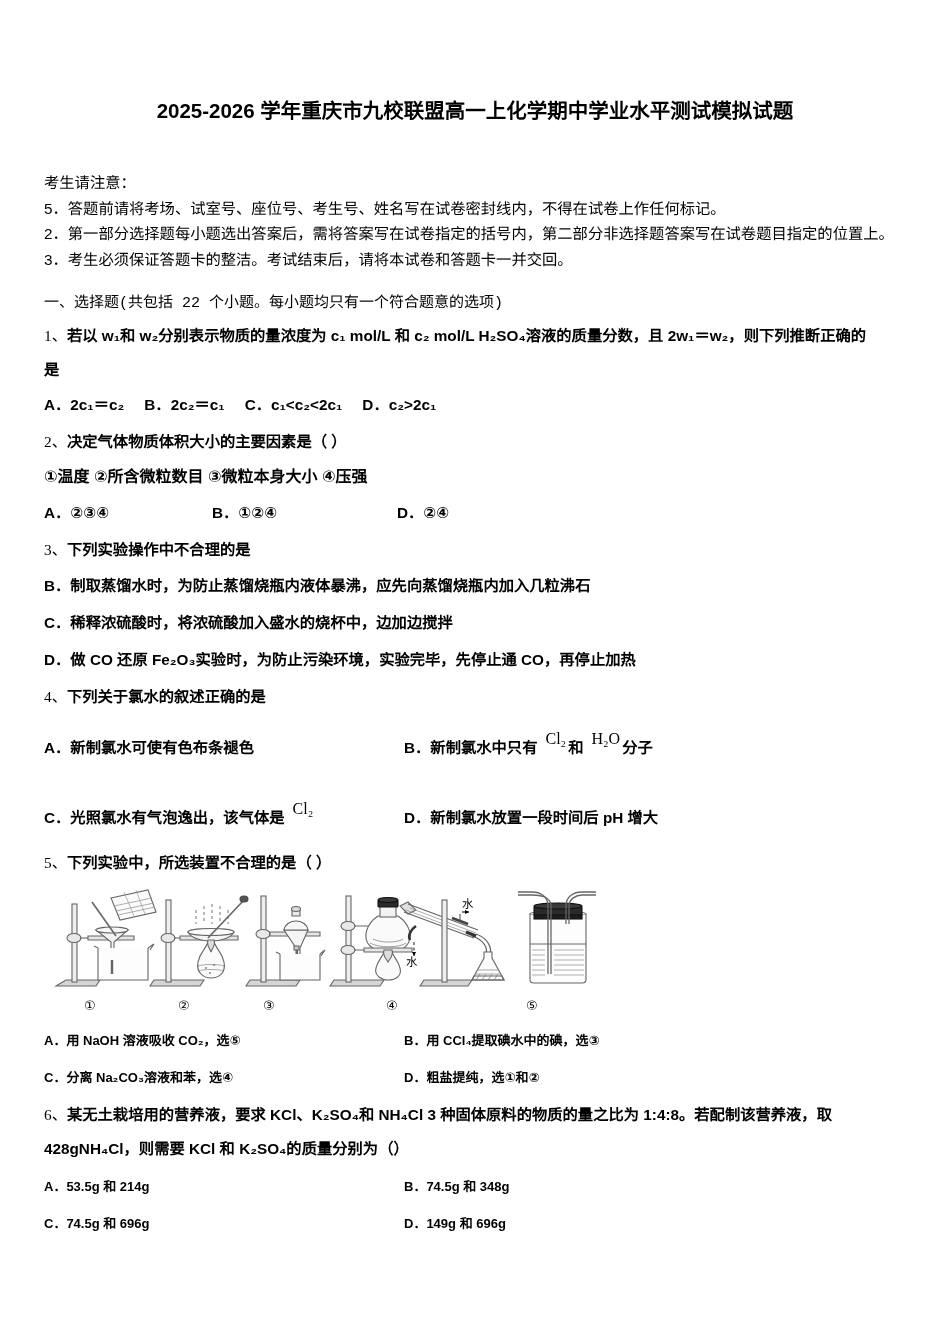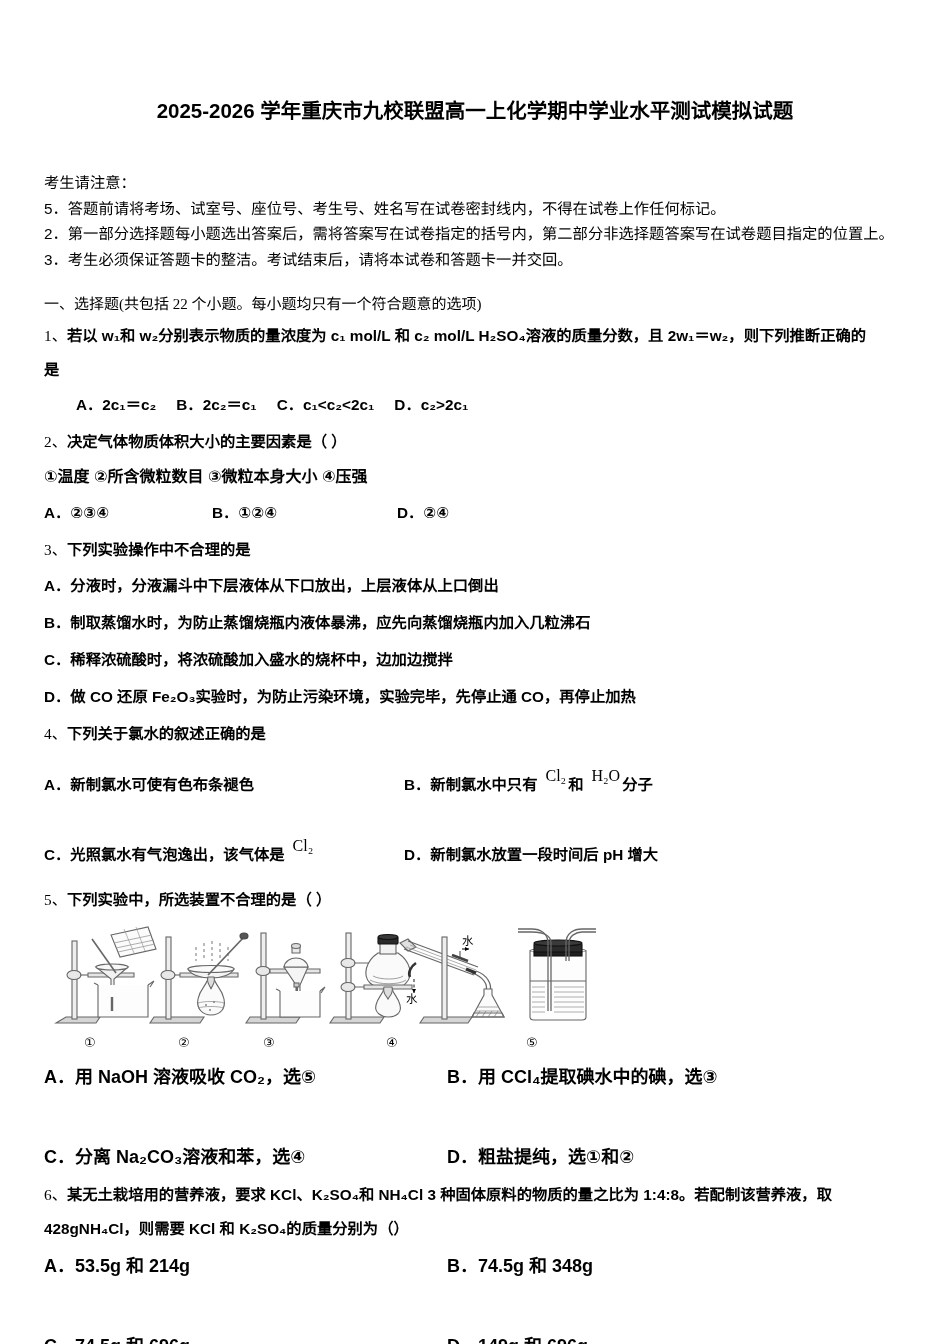--- a/index.html
+++ b/index.html
@@ -47,21 +47,21 @@
     font-family: "Liberation Sans", "DejaVu Sans", sans-serif;
     font-size: 15.3px;
     line-height: 25.5px;
     margin-bottom: 2px;
   }
   .notice-block .line { white-space: normal; }
   .notice-head { margin-bottom: 0px; margin-top: 44px; }
 
   
   .section-head {
-    font-family: Liberation Serif, serif;
+    font-family: Liberation Mono, monospace;
     font-size: 15px;
     line-height: 26px;
     margin-top: 19px;
   }
 
   
   .q {
     margin-top: 2px;
   }
   .q-stem {
@@ -80,21 +80,20 @@
     font-family: "Liberation Serif", "DejaVu Serif", serif;
     font-weight: normal;
   }
 
   .opts-inline {
     font-family: "Liberation Sans", "DejaVu Sans", sans-serif;
     font-size: 15.3px;
     font-weight: bold;
     line-height: 36px;
     white-space: nowrap;
-    margin-left: 32px;
   }
   .opts-inline .op { margin-right: 20px; }
 
   .opts-grid {
     display: grid;
     grid-template-columns: 360px 1fr;
     font-family: "Liberation Sans", "DejaVu Sans", sans-serif;
     font-size: 15.3px;
     font-weight: bold;
     line-height: 36px;
@@ -146,25 +145,24 @@
     position: absolute;
     font-family: "Liberation Sans", "DejaVu Sans", sans-serif;
     font-size: 13px;
     top: 0;
   }
 
   .answers-two {
     display: grid;
     grid-template-columns: 360px 1fr;
     font-family: "Liberation Sans", "DejaVu Sans", sans-serif;
-    font-size: 18px;
+    font-size: 13px;
     font-weight: bold;
     line-height: 37px;
     margin-top: 2px;
-    gap: 43px;
   }
 </style>
 </head>
 <body>
 
 <div class="page">
 <div class="content">
 
   <div class="doc-title">2025-2026 学年重庆市九校联盟高一上化学期中学业水平测试模拟试题</div>
 
@@ -191,21 +189,20 @@
     <div class="opts-grid wide4">
       <span><span class="optlabel">A．</span><span>②③④</span></span>
       <span><span class="optlabel">B．</span><span>①②④</span></span>
       <span><span class="optlabel">D．</span><span>②④</span></span>
     </div>
   </div>
 
   <div class="q">
     <div class="q-stem"><span class="q-num">3、</span><span>下列实验操作中不合理的是</span></div>
     <div class="opts-stack">
-      <div class="row"><span class="optlabel">A．</span><span>分液时，分液漏斗中下层液体从下口放出，上层液体从上口倒出</span></div>
       <div class="row"><span class="optlabel">B．</span><span>制取蒸馏水时，为防止蒸馏烧瓶内液体暴沸，应先向蒸馏烧瓶内加入几粒沸石</span></div>
       <div class="row"><span class="optlabel">C．</span><span>稀释浓硫酸时，将浓硫酸加入盛水的烧杯中，边加边搅拌</span></div>
       <div class="row"><span class="optlabel">D．</span><span>做 CO 还原 Fe₂O₃实验时，为防止污染环境，实验完毕，先停止通 CO，再停止加热</span></div>
     </div>
   </div>
 
   <div class="q">
     <div class="q-stem"><span class="q-num">4、</span><span>下列关于氯水的叙述正确的是</span></div>
     <div class="opts-grid q4-rowA">
       <span><span class="optlabel">A．</span><span>新制氯水可使有色布条褪色</span></span>

